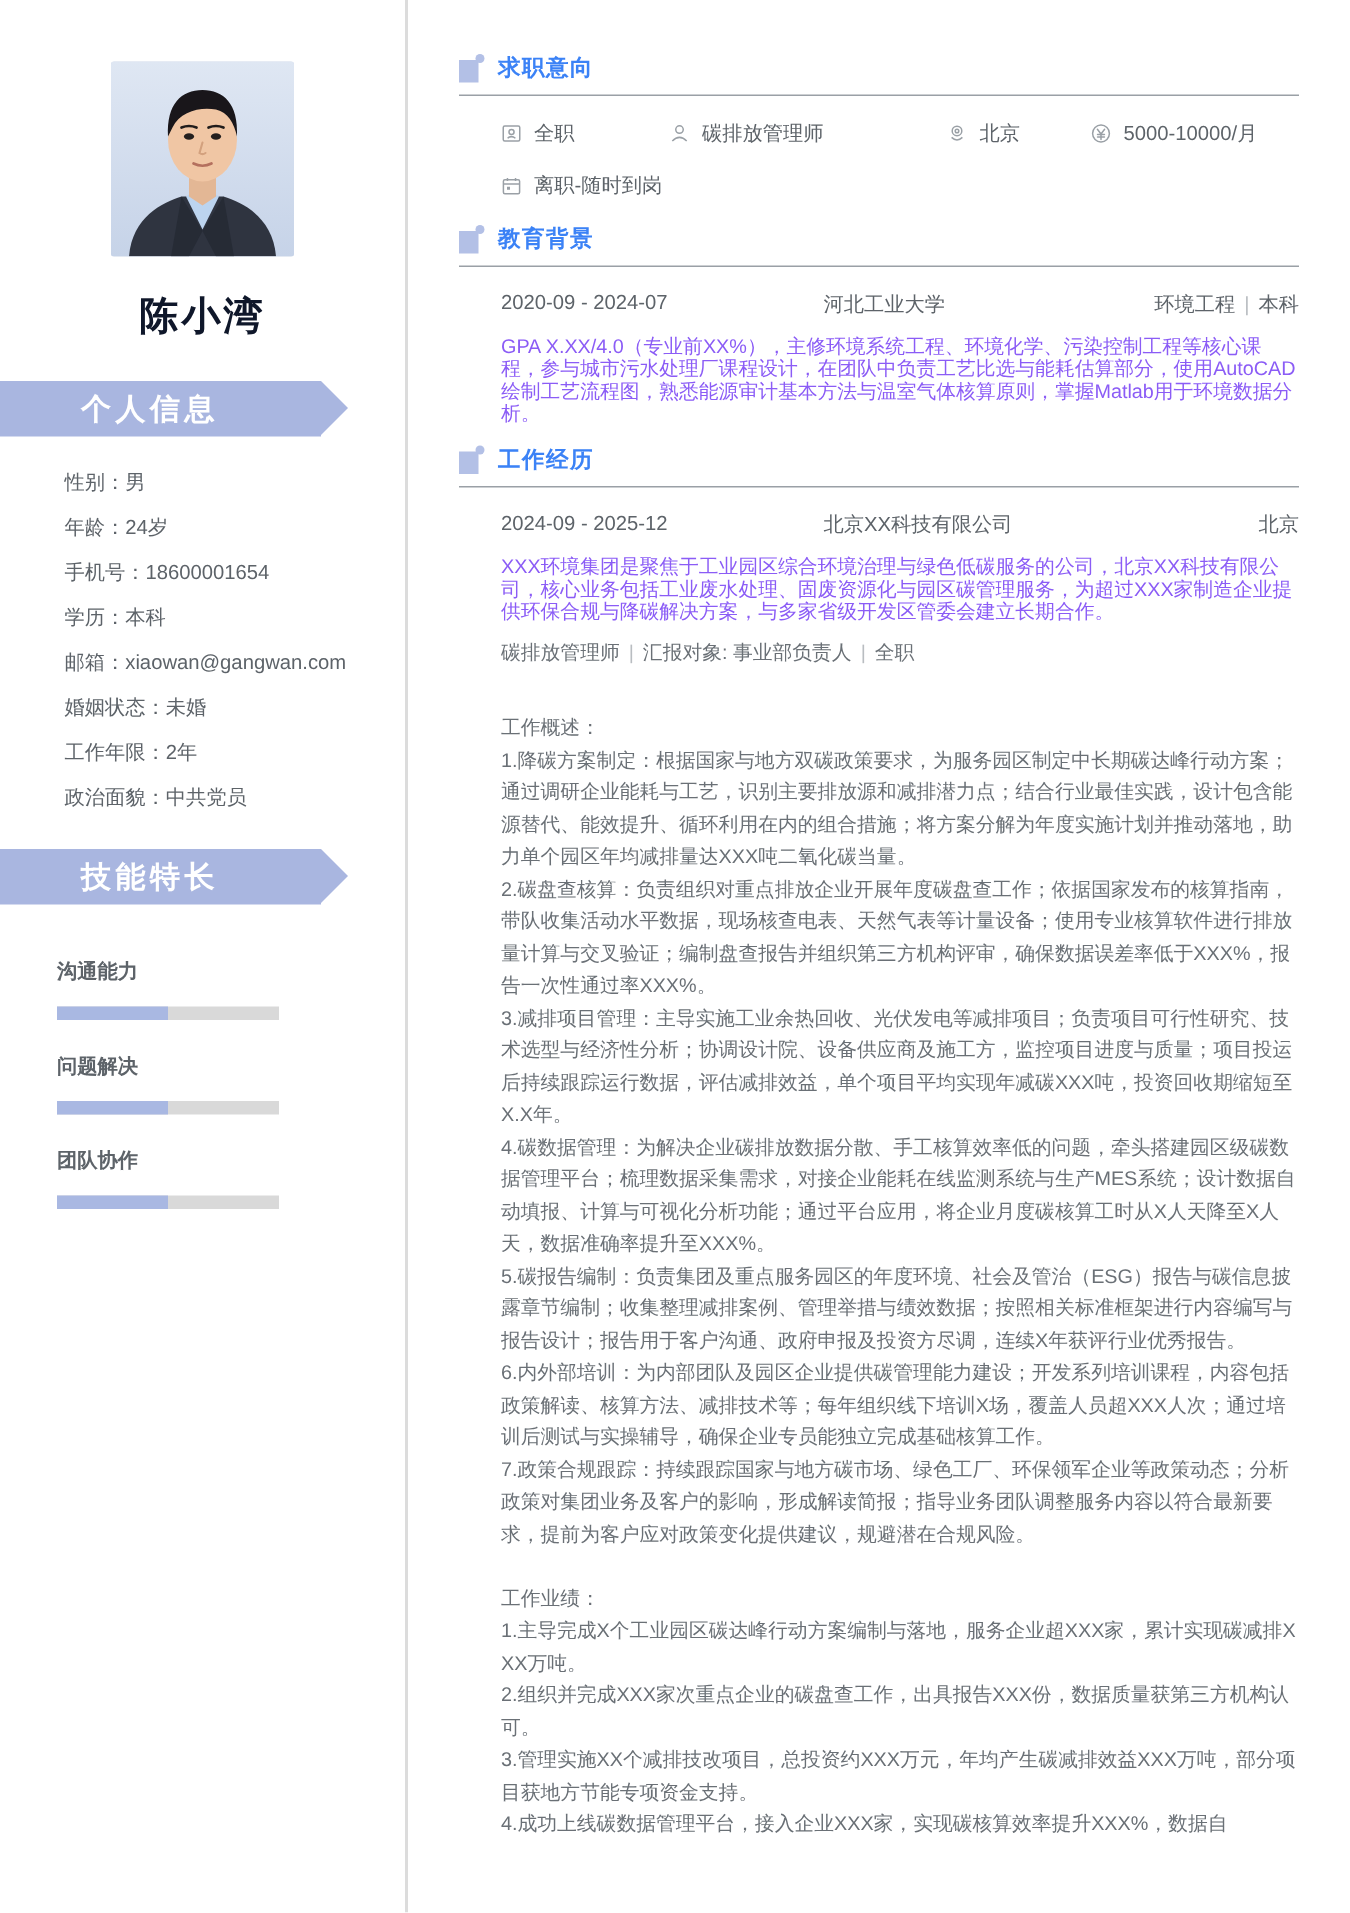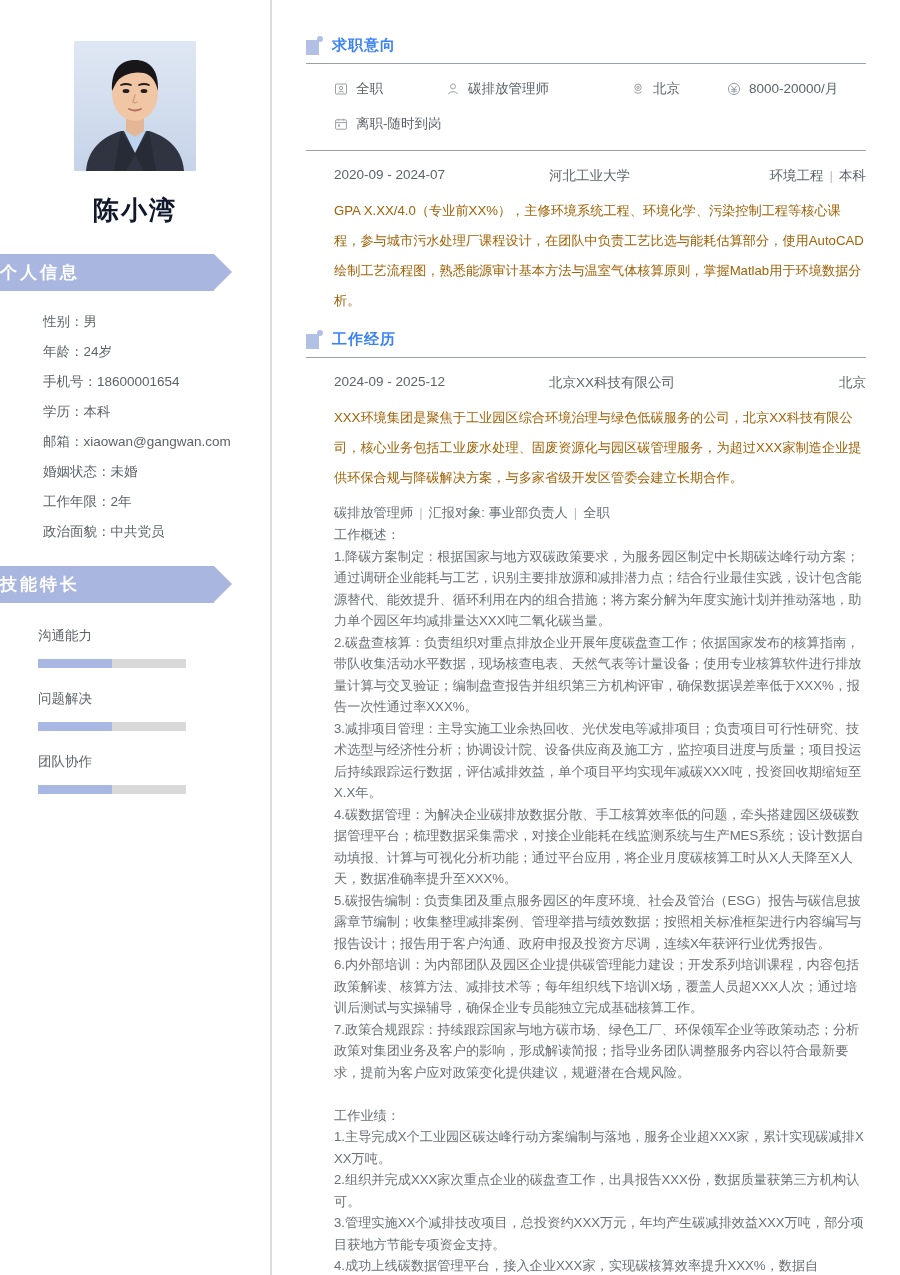--- a/index.html
+++ b/index.html
@@ -41,24 +41,24 @@
     color:#0f172a;
     letter-spacing:2px;
     margin-top:22px;
   }
 
   
   .ribbon{
     position:relative;
     height:37px;
     margin-top:26px;
-    display:flex;align-items:center;justify-content:flex-start;
+    display:flex;align-items:center;justify-content:center;
     background:#a9b6e0;
     color:#ffffff;
-    font-size:17px;font-weight:bold;
+    font-size:20px;font-weight:bold;
     letter-spacing:3px;
     width:214px;
     box-sizing:border-box;
     padding-right:14px;
   }
   .ribbon:after{
     content:"";
     position:absolute;
     right:-18px;top:0;
     width:0;height:0;
@@ -72,21 +72,22 @@
   }
   .info-row{
     font-size:13.5px;
     color:#5d6369;
     margin-bottom:13px;
     line-height:17px;
     white-space:nowrap;
   }
 
   .skills{
-    padding:24px 0 0 38px;
+    padding:36px 0 0 38px;
+    font-weight:bold;
   }
   .skill{
     margin-bottom:22px;
   }
   .skill-label{
     font-size:13.5px;
     color:#5d6369;
     margin-bottom:14px;
   }
   .bar-track{
@@ -154,37 +155,37 @@
     font-size:13.5px;color:#5d6369;
     margin-bottom:11px;
   }
   .eh-date{width:215px;flex:0 0 215px;}
   .eh-mid{flex:1;}
   .eh-right{text-align:right;white-space:nowrap;}
   .sep{color:#b9bdc1;margin:0 6px;}
 
   .entry-body{
     font-size:13.2px;
-    line-height:30px;
-    color:#a16207;
+    line-height:15px;
+    color:#8b5cf6;
     white-space:pre-wrap;
     word-break:break-all;
   }
   .entry-meta{
     font-size:13.2px;
     color:#6a7076;
     margin-top:11px;
   }
   .desc-block{
     font-size:13.2px;
     line-height:21.5px;
     color:#6a7076;
     white-space:pre-wrap;
     word-break:break-all;
-    margin-top:2px;
+    margin-top:30px;
   }
 </style>
 </head>
 <body>
 
 <div class="page">
 
   <div class="left">
 
     <div class="photo-wrap">
@@ -309,39 +310,46 @@
             </span>
             <span>北京</span>
           </div>
           <div class="intent-item">
             <span class="ic">
               <svg viewBox="0 0 14 14">
                   <circle cx="7" cy="7" r="5.6" fill="none" stroke="#9aa0a6" stroke-width="1"></circle>
                   <path d="M4.6 4.2 L7 7.3 L9.4 4.2 M4.7 7.6 H9.3 M4.7 9.3 H9.3 M7 7.3 V11" fill="none" stroke="#9aa0a6" stroke-width="1" stroke-linecap="round"></path>
                 </svg>
             </span>
-            <span>8000-20000/月</span>
+            <span>5000-10000/月</span>
           </div>
         </div>
         <div class="intent-row">
           <div class="intent-item">
             <span class="ic">
               <svg viewBox="0 0 14 14">
                   <rect x="1.6" y="2.8" width="10.8" height="9.4" rx="1" fill="none" stroke="#9aa0a6" stroke-width="1"></rect>
                   <path d="M1.6 5.6 H12.4 M4.3 1.6 V3.6 M9.7 1.6 V3.6" stroke="#9aa0a6" stroke-width="1" fill="none"></path>
                   <rect x="4" y="7.5" width="2" height="2" fill="#9aa0a6"></rect>
                 </svg>
             </span>
             <span>离职-随时到岗</span>
           </div>
         </div>
       </div>
     </div>
 
     <div class="section">
+      <div class="sec-head">
+        <span class="sec-icon">
+          <span class="sq"></span>
+            <span class="dot"></span>
+        </span>
+        <span class="sec-title">教育背景</span>
+      </div>
       <div class="sec-rule"></div>
 
       <div class="entry">
         <div class="entry-head">
           <span class="eh-date">2020-09 - 2024-07</span>
           <span class="eh-mid">河北工业大学</span>
           <span class="eh-right">
             <span>环境工程</span><span class="sep">|</span><span>本科</span>
           </span>
         </div>

